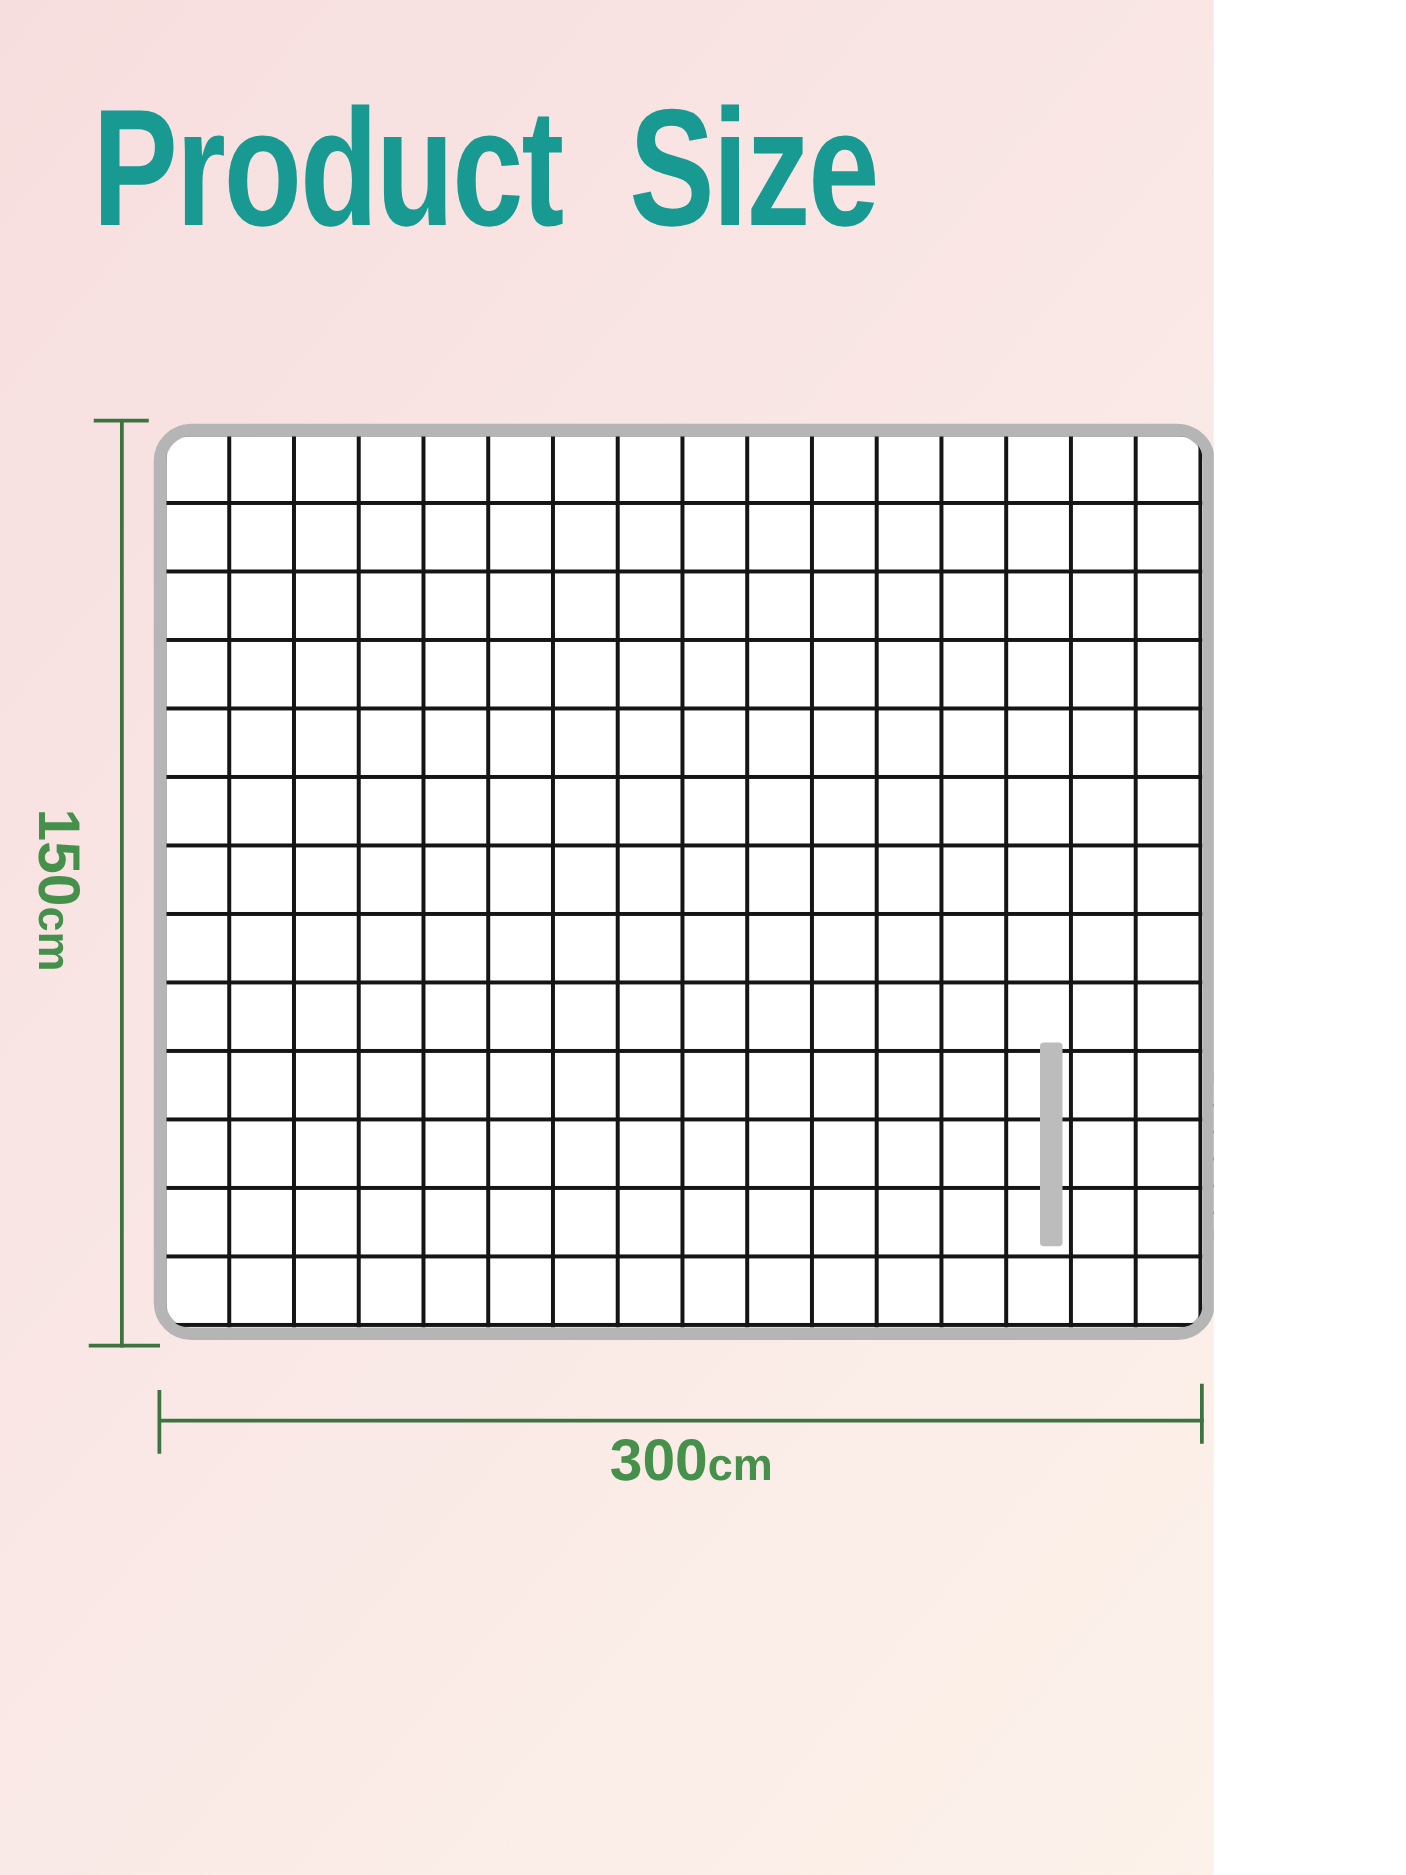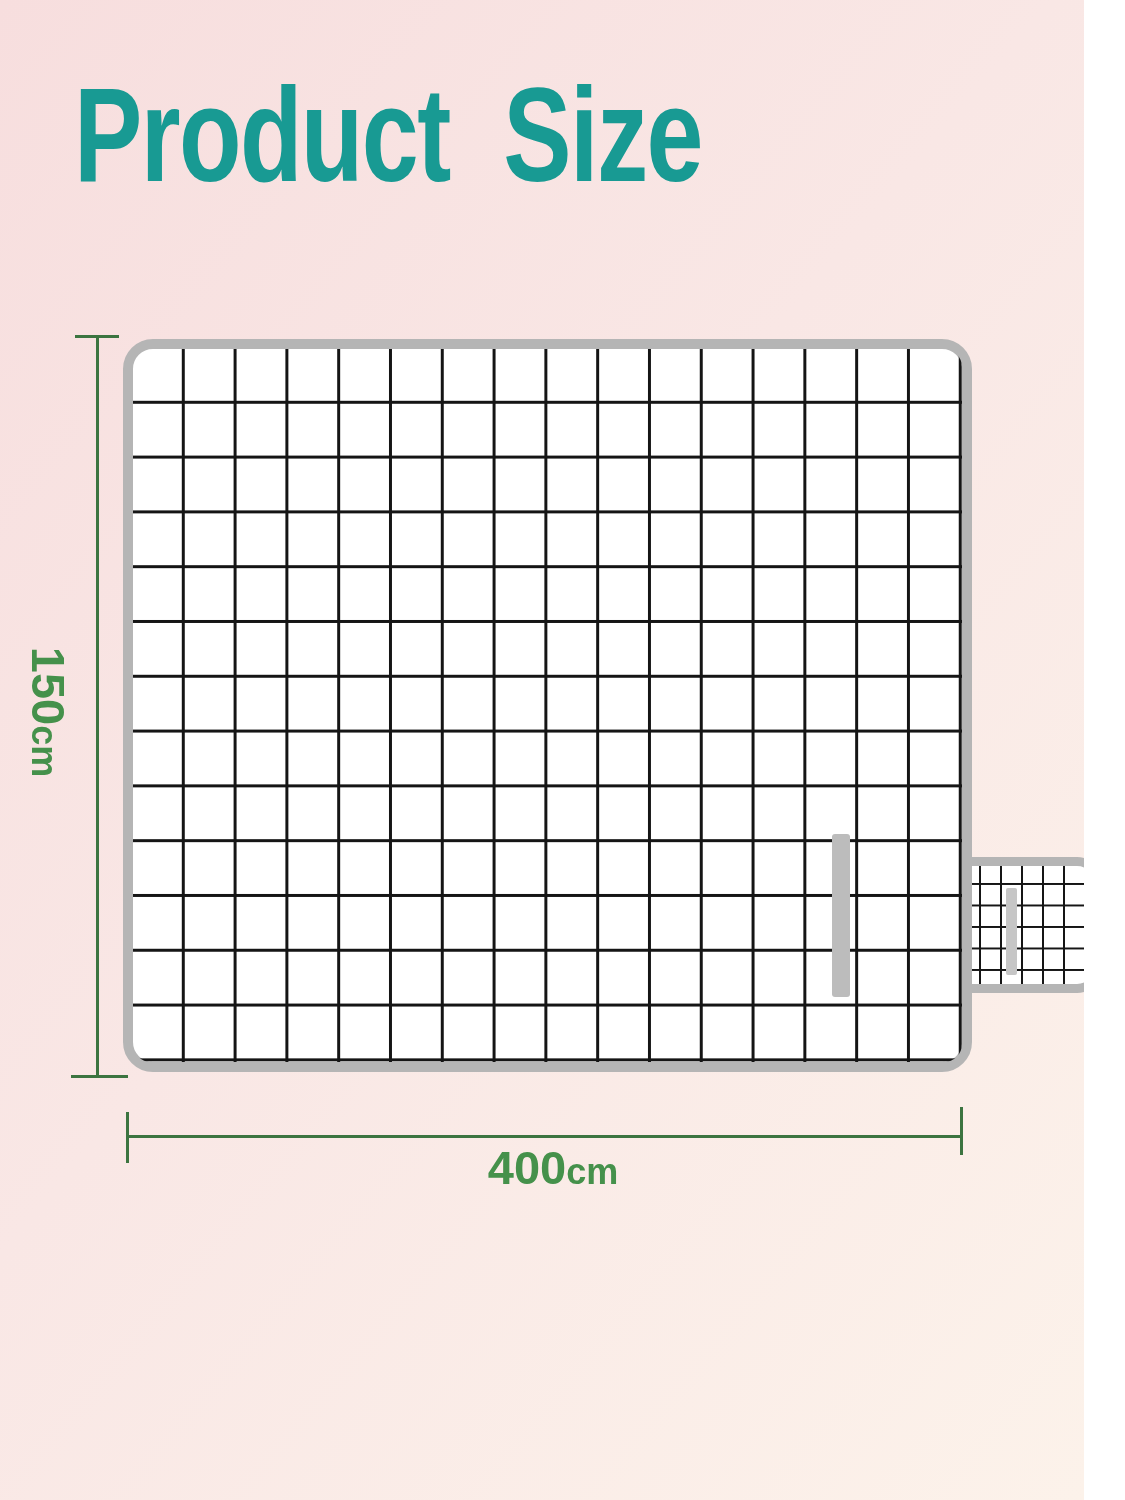--- a/index.html
+++ b/index.html
@@ -11,21 +11,21 @@
     --grid-line:#151515;
     --blanket-fill:#ffffff;
     --strap-gray:#bcbcbc;
     --tab-strap-gray:#c6c6c6;
     --bg-start:#f7dede;
     --bg-mid:#f9e7e5;
     --bg-end:#fcf2ea;
   }
   .canvas{
     position:relative;
-    width:1084px;height:1500px;
+    width:971px;height:1500px;
     overflow:hidden;
     background:linear-gradient(130deg,var(--bg-start) 0%,var(--bg-mid) 45%,var(--bg-end) 100%);
     font-family:"Liberation Sans",sans-serif;
   }
   .page-title{
     position:absolute;
     left:74px;top:58px;
     margin:0;
     font-size:128px;
     font-weight:bold;
@@ -131,21 +131,21 @@
   <div class="dim v-cap-top"></div>
   <div class="dim v-cap-bottom"></div>
   <div class="dim-label height-label">
     <span class="val">150</span><span class="unit">cm</span>
   </div>
 
   <div class="dim h-line"></div>
   <div class="dim h-tick-left"></div>
   <div class="dim h-tick-right"></div>
   <div class="dim-label width-label">
-    <span class="val">400</span><span class="unit">cm</span>
+    <span class="val">300</span><span class="unit">cm</span>
   </div>
 
   <div class="side-tab">
     <div class="tab-grid"></div>
     <div class="tab-strap"></div>
   </div>
 
   <div class="blanket">
     <div class="blanket-grid"></div>
     <div class="blanket-strap"></div>

